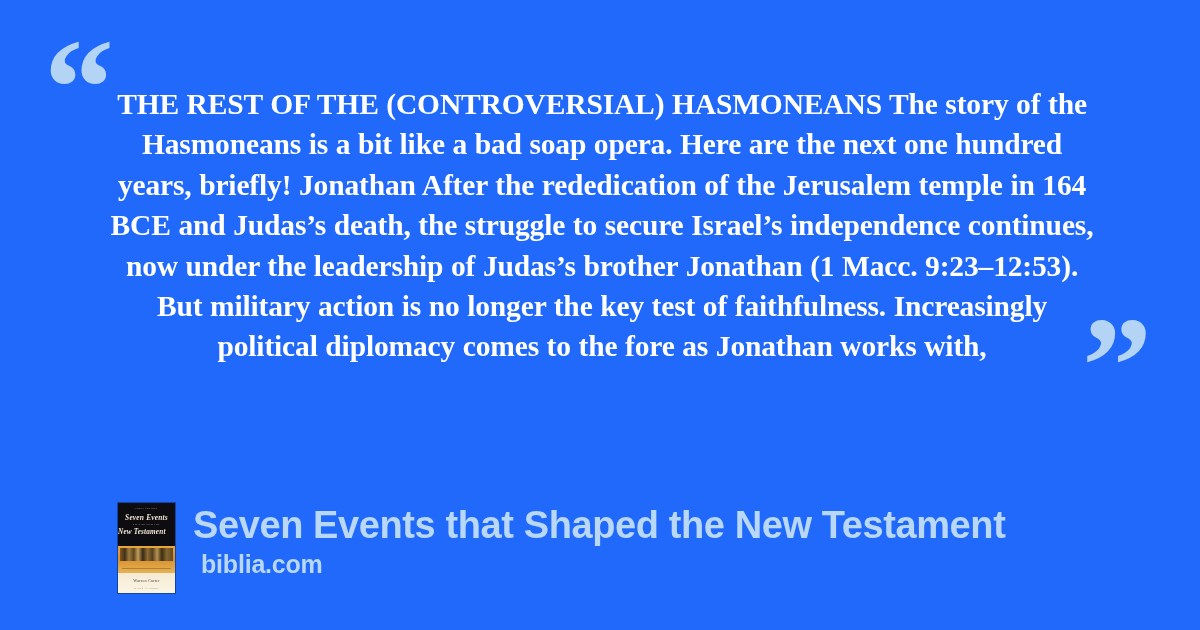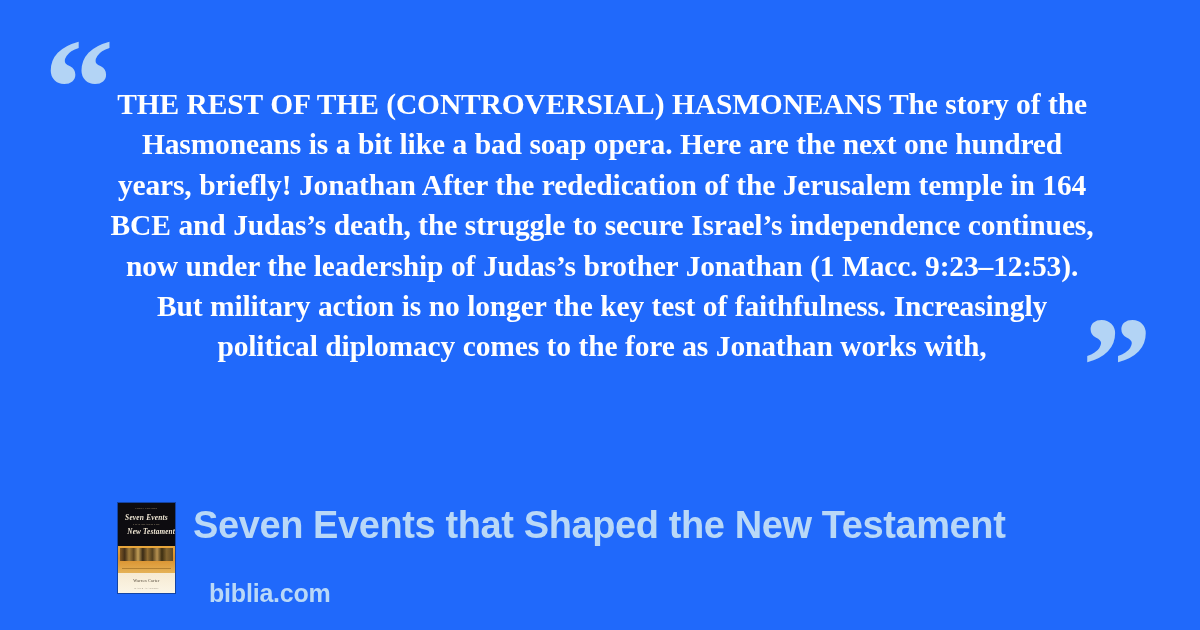--- a/index.html
+++ b/index.html
@@ -122,21 +122,21 @@
     text-align: center;
     color: #cdbb95;
     font-family: "Liberation Serif", serif;
     font-size: 2.7px;
     letter-spacing: 0.2px;
   }
   .bc-title2 {
     position: absolute;
     left: 0; top: 25px;
     width: 100%;
-    text-align: right;
+    text-align: left;
     color: #f2e9d6;
     font-family: "Liberation Serif", serif;
     font-style: italic;
     font-weight: 700;
     font-size: 7.2px;
     line-height: 8.4px;
     letter-spacing: 0.2px;
   }
   .bc-band {
     position: absolute;
@@ -192,34 +192,33 @@
     color: #8d8271;
     font-family: "Liberation Serif", serif;
     font-size: 2.4px;
     letter-spacing: 0.2px;
   }
 
   .footer-text {
     display: flex;
     flex-direction: column;
     justify-content: center;
-    gap: 29px;
   }
   .book-title {
     margin: 0;
     color: #b9d8f7;
     font-family: "Liberation Sans", sans-serif;
     font-weight: 700;
     font-size: 38px;
     line-height: 44px;
     letter-spacing: -0.4px;
     white-space: nowrap;
   }
   .site-name {
-    margin: 16px;
+    margin: 8px;
     margin-top: 3px;
     color: #b9d8f7;
     font-family: "Liberation Sans", sans-serif;
     font-weight: 700;
     font-size: 25px;
     line-height: 29px;
     letter-spacing: -0.2px;
   }
 </style>
 </head>

